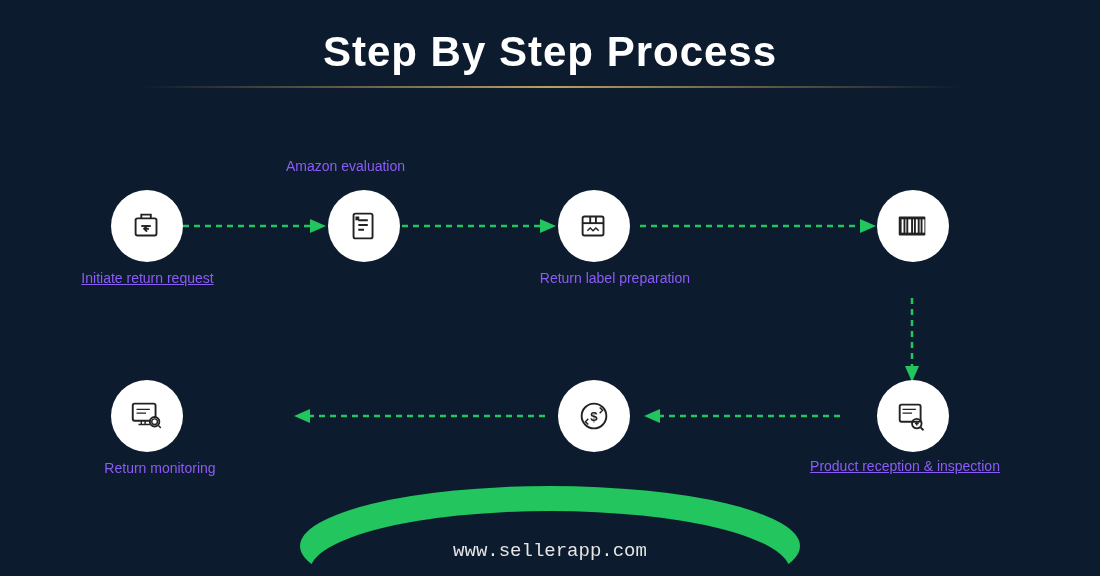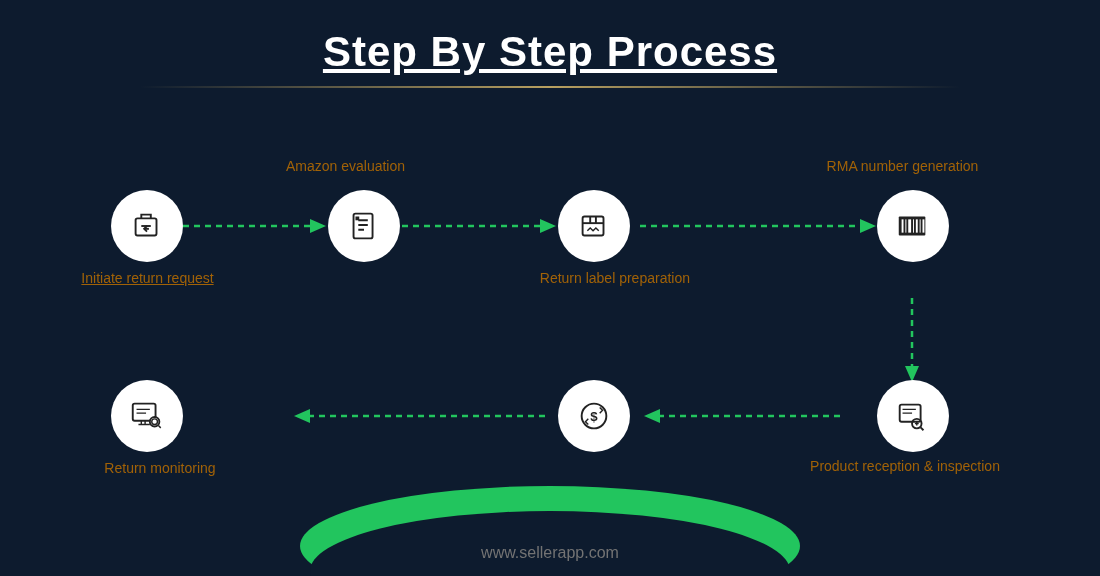--- a/index.html
+++ b/index.html
@@ -22,21 +22,20 @@
     }
 
     
     .title {
       text-align: center;
       color: #ffffff;
       font-size: 42px;
       font-weight: 900;
       padding-top: 28px;
       letter-spacing: 1px;
-      text-decoration: underline;
     }
 
     
     .divider {
       width: 820px;
       height: 2px;
       background: linear-gradient(to right, transparent, #b8a060, transparent);
       margin: 10px auto 0;
     }
 
@@ -62,36 +61,37 @@
     }
 
     .circle-node svg {
       width: 38px;
       height: 38px;
     }
 
     
     .node-label {
       position: absolute;
-      color: #a16207;
+      color: #8b5cf6;
       font-size: 14px;
       text-align: center;
       white-space: nowrap;
       font-weight: 500;
     }
 
     .website-url {
       position: absolute;
       bottom: 14px;
       left: 50%;
       transform: translateX(-50%);
-      color: #737373;
-      font-size: 16px;
+      color: #e5e5e5;
+      font-size: 19px;
       z-index: 20;
       white-space: nowrap;
+      font-family: Liberation Mono, monospace;
     }
 
     
     .flow-svg {
       position: absolute;
       top: 0;
       left: 0;
       width: 100%;
       height: 100%;
       pointer-events: none;
@@ -172,32 +172,31 @@
         <rect x="5" y="10" width="28" height="20" rx="1" fill="#222"></rect>
         <rect x="8" y="13" width="2" height="14" fill="white"></rect>
         <rect x="12" y="13" width="1" height="14" fill="white"></rect>
         <rect x="15" y="13" width="3" height="14" fill="white"></rect>
         <rect x="20" y="13" width="1" height="14" fill="white"></rect>
         <rect x="23" y="13" width="2" height="14" fill="white"></rect>
         <rect x="27" y="13" width="1" height="14" fill="white"></rect>
         <rect x="30" y="13" width="2" height="14" fill="white"></rect>
       </svg>
     </div>
-    <div class="node-label" style="left:790px; top:60px; width:225px;">RMA number generation</div>
 
     <div class="circle-node" style="left:877px; top:282px;">
       <svg viewBox="0 0 40 40" fill="none" xmlns="http://www.w3.org/2000/svg">
         <rect x="6" y="8" width="22" height="18" rx="2" stroke="#222" stroke-width="2" fill="none"></rect>
         <path d="M9 13h14M9 17h10" stroke="#222" stroke-width="1.5"></path>
         <circle cx="24" cy="28" r="5" stroke="#222" stroke-width="2" fill="none"></circle>
         <path d="M28 32l3 3" stroke="#222" stroke-width="2"></path>
         <path d="M22 28h4M24 26v4" stroke="#222" stroke-width="1.5"></path>
       </svg>
     </div>
-    <div class="node-label" style="left:780px; top:360px; width:250px;">Product reception &amp; inspection</div>
+    <div class="node-label" style="left:780px; top:360px; width:250px;text-decoration:underline;">Product reception &amp; inspection</div>
 
     <div class="circle-node" style="left:558px; top:282px;">
       <svg viewBox="0 0 40 40" fill="none" xmlns="http://www.w3.org/2000/svg">
         <circle cx="20" cy="20" r="13" stroke="#222" stroke-width="2" fill="none"></circle>
         <text x="20" y="25" text-anchor="middle" font-size="14" font-weight="bold" fill="#222">$</text>
         <path d="M26 11l3 3-3 3" stroke="#222" stroke-width="1.5" fill="none"></path>
         <path d="M14 29l-3-3 3-3" stroke="#222" stroke-width="1.5" fill="none"></path>
       </svg>
     </div>
 

